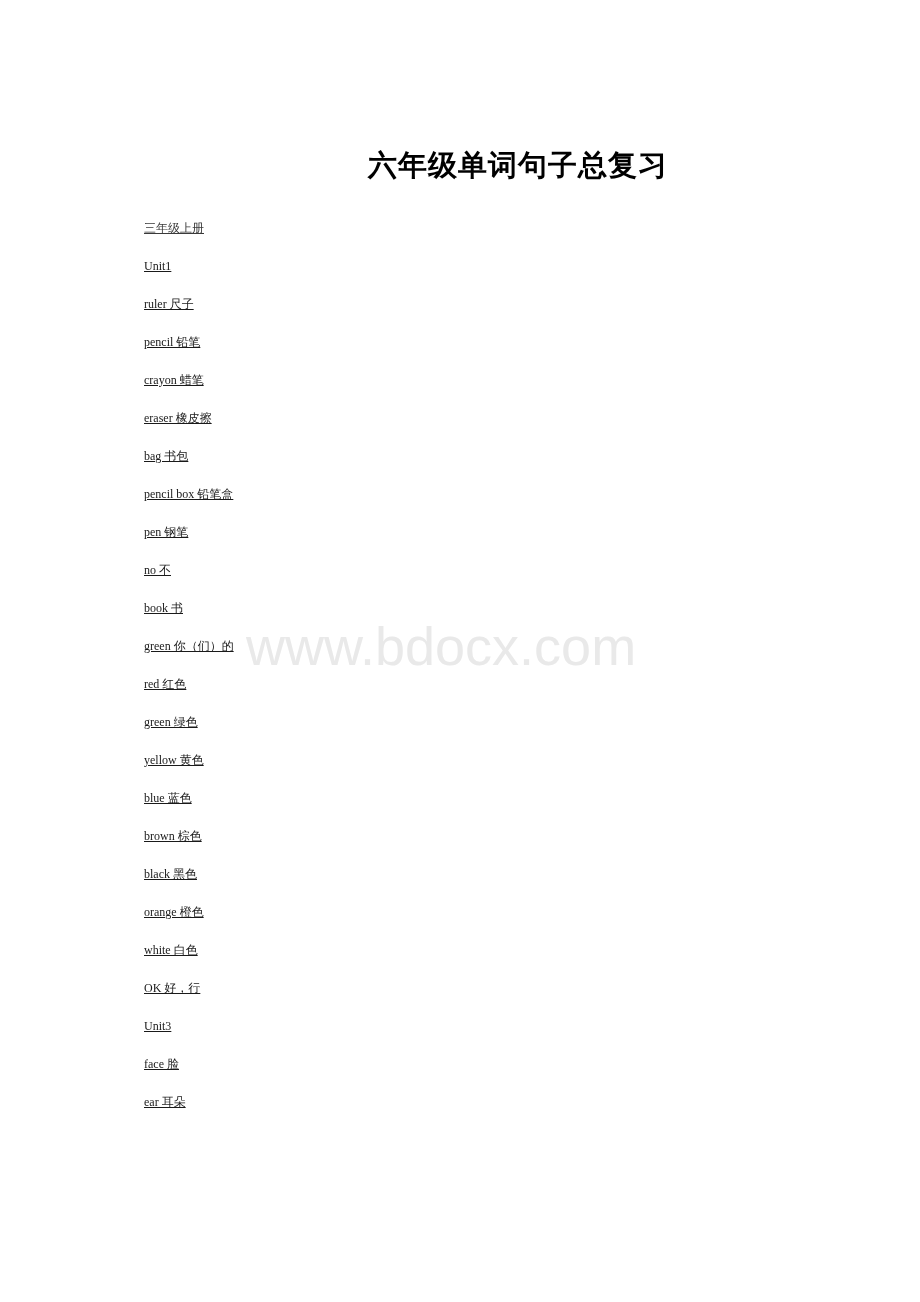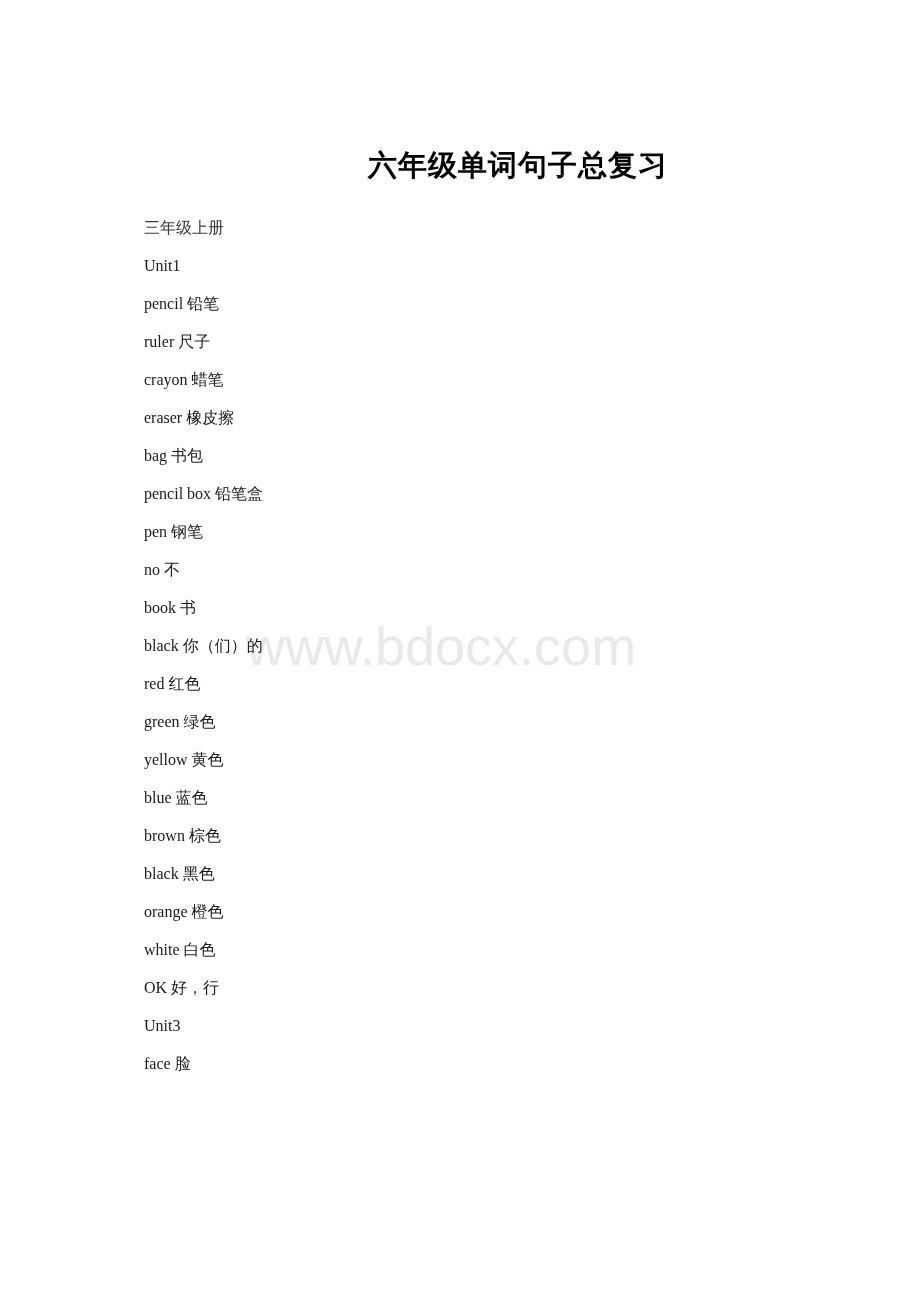--- a/index.html
+++ b/index.html
@@ -53,61 +53,63 @@
     margin-left: -144px;
     margin-right: -60px;
     padding-left: 144px;
     padding-right: 28px;
   }
   .body-lines {
     margin-top: 26px;
   }
   .line {
     font-family: "Liberation Serif", "DejaVu Serif", serif;
-    font-size: 16px;
+    font-size: 12px;
     line-height: 38px;
     height: 38px;
     color: #1a1a1a;
     white-space: pre;
+    text-decoration: underline;
   }
   .line.muted {
     color: #3a3a3a;
   }
 </style>
 </head>
 <body>
 
 <div class="page">
 
   <div class="watermark">www.bdocx.com</div>
 
   <div class="content">
 
     <h1 class="doc-title">六年级单词句子总复习</h1>
 
     <div class="body-lines">
         <div class="line muted">三年级上册</div>
         <div class="line">Unit1</div>
+        <div class="line">ruler 尺子</div>
         <div class="line">pencil 铅笔</div>
-        <div class="line">ruler 尺子</div>
         <div class="line">crayon 蜡笔</div>
         <div class="line">eraser 橡皮擦</div>
         <div class="line">bag 书包</div>
         <div class="line">pencil box 铅笔盒</div>
         <div class="line">pen 钢笔</div>
         <div class="line">no 不</div>
         <div class="line">book 书</div>
-        <div class="line">black 你（们）的</div>
+        <div class="line">green 你（们）的</div>
         <div class="line">red 红色</div>
         <div class="line">green 绿色</div>
         <div class="line">yellow 黄色</div>
         <div class="line">blue 蓝色</div>
         <div class="line">brown 棕色</div>
         <div class="line">black 黑色</div>
         <div class="line">orange 橙色</div>
         <div class="line">white 白色</div>
         <div class="line">OK 好，行</div>
         <div class="line">Unit3</div>
         <div class="line">face 脸</div>
+        <div class="line">ear 耳朵</div>
       </div>
 
   </div>
 </div>
 
 </body></html>

